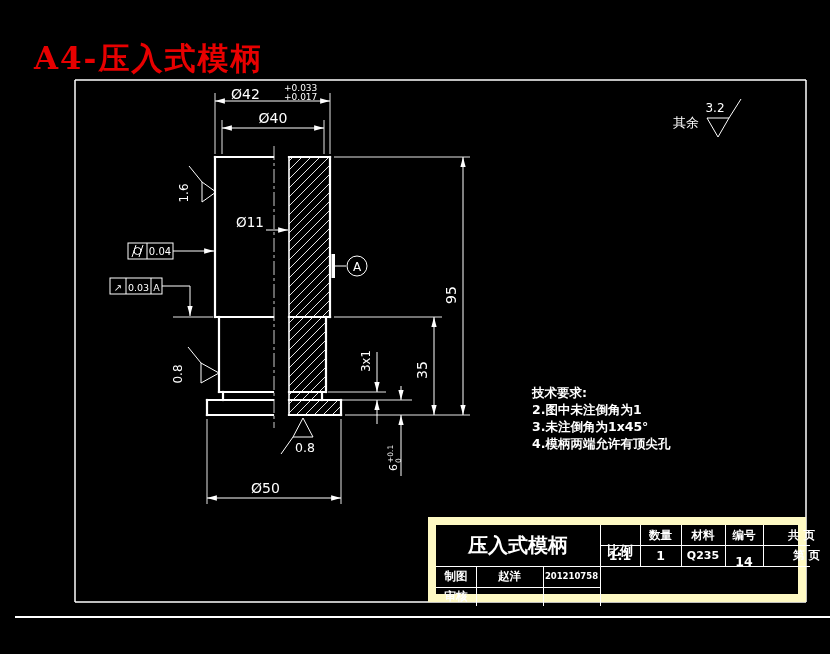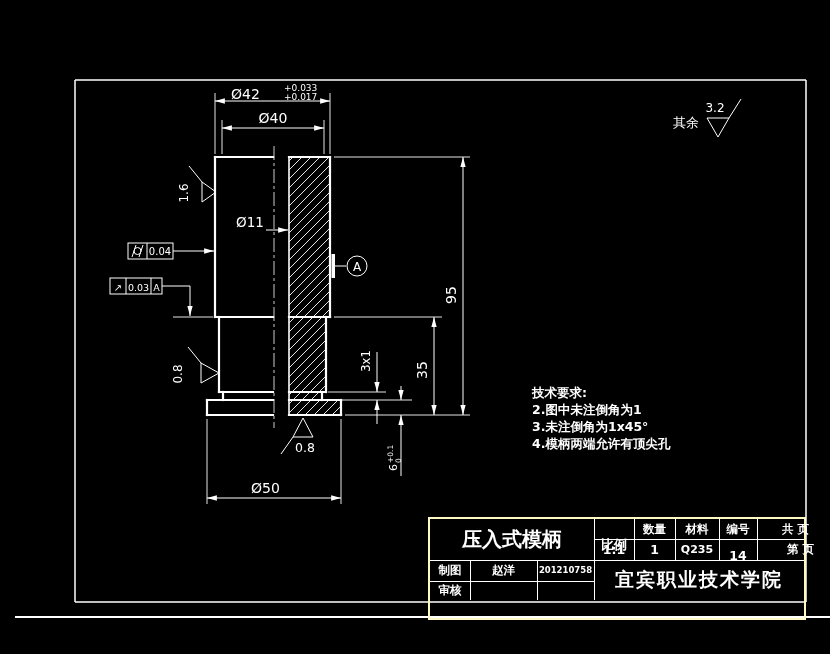--- a/index.html
+++ b/index.html
@@ -5,22 +5,22 @@
   html,body{margin:0;padding:0;background:#000;}
   #canvas{position:relative;width:830px;height:654px;background:#000;overflow:hidden;
           font-family:"DejaVu Sans",sans-serif;}
   #cad-svg{position:absolute;left:0;top:0;}
   .sheet-title{position:absolute;left:34px;top:38px;color:#e80000;
      font:bold 31px "DejaVu Serif",serif;letter-spacing:2px;white-space:nowrap;}
   .tech{position:absolute;left:524px;top:384px;color:#fff;
      font:bold 12.5px "DejaVu Sans",sans-serif;line-height:17px;white-space:nowrap;margin-left:8px;}
   .tech div{margin:0;}
   
-  .tb{position:absolute;left:428px;top:517px;width:378px;height:103px;
-      border:2px solid #fef9c3;box-sizing:border-box;color:#fff;}
+  .tb{position:absolute;left:428px;top:517px;width:378px;height:85px;
+      border:8px solid #fef9c3;box-sizing:border-box;color:#fff;}
   .tb .vline,.tb .hline{position:absolute;background:#fff;}
   .tb .vline{width:1px;}
   .tb .hline{height:1px;}
   .cell{position:absolute;display:flex;align-items:center;justify-content:center;
         color:#fff;white-space:nowrap;}
   .b{font-weight:bold;}
 </style>
 </head>
 <body>
 
@@ -159,20 +159,21 @@
       <text x="156.5" y="291" font-size="9.5" text-anchor="middle">A</text>
     </g>
 
     <g>
       <rect x="331.5" y="254" width="3.5" height="24" fill="#ffffff"></rect>
       <circle cx="357" cy="266" r="10" stroke="#ffffff" stroke-width="1" fill="none"></circle>
       <text x="357" y="270.5" font-size="12" fill="#ffffff" text-anchor="middle" font-family="DejaVu Sans, sans-serif">A</text>
     </g>
   </svg>
 
+  <div class="sheet-title">A4-压入式模柄</div>
 
   <div class="tech">
     <div>技术要求:</div>
     <div>2.图中未注倒角为1</div>
     <div>3.未注倒角为1x45°</div>
     <div>4.模柄两端允许有顶尖孔</div>
   </div>
 
   <div class="tb">
     <div class="vline" style="left:164px;top:0;height:81px;"></div>
@@ -198,16 +199,15 @@
     <div class="cell b" style="left:204px;top:20px;width:41px;height:21px;font-size:12.5px;">1</div>
     <div class="cell b" style="left:245px;top:20px;width:44px;height:21px;font-size:11px;">Q235</div>
     <div class="cell b" style="left:289px;top:26px;width:38px;height:21px;font-size:12.5px;">14</div>
     <div class="cell b" style="left:327px;top:20px;width:47px;height:21px;font-size:11.5px;padding-left:20px;">第  页</div>
 
     <div class="cell b" style="left:0;top:41px;width:40px;height:20.5px;font-size:11.5px;text-align:right;">制图</div>
     <div class="cell b" style="left:40px;top:41px;width:67px;height:20.5px;font-size:11.5px;">赵洋</div>
     <div class="cell b" style="left:107px;top:41px;width:57px;height:20.5px;font-size:8.5px;">201210758</div>
     <div class="cell b" style="left:0;top:61.5px;width:40px;height:19.5px;font-size:11.5px;">审核</div>
 
-    <div class="cell b" style="left:164px;top:41px;width:210px;height:40px;font-size:19px;letter-spacing:2px;">宜宾职业技术学院</div>
   </div>
 
 </div>
 
 </body></html>

